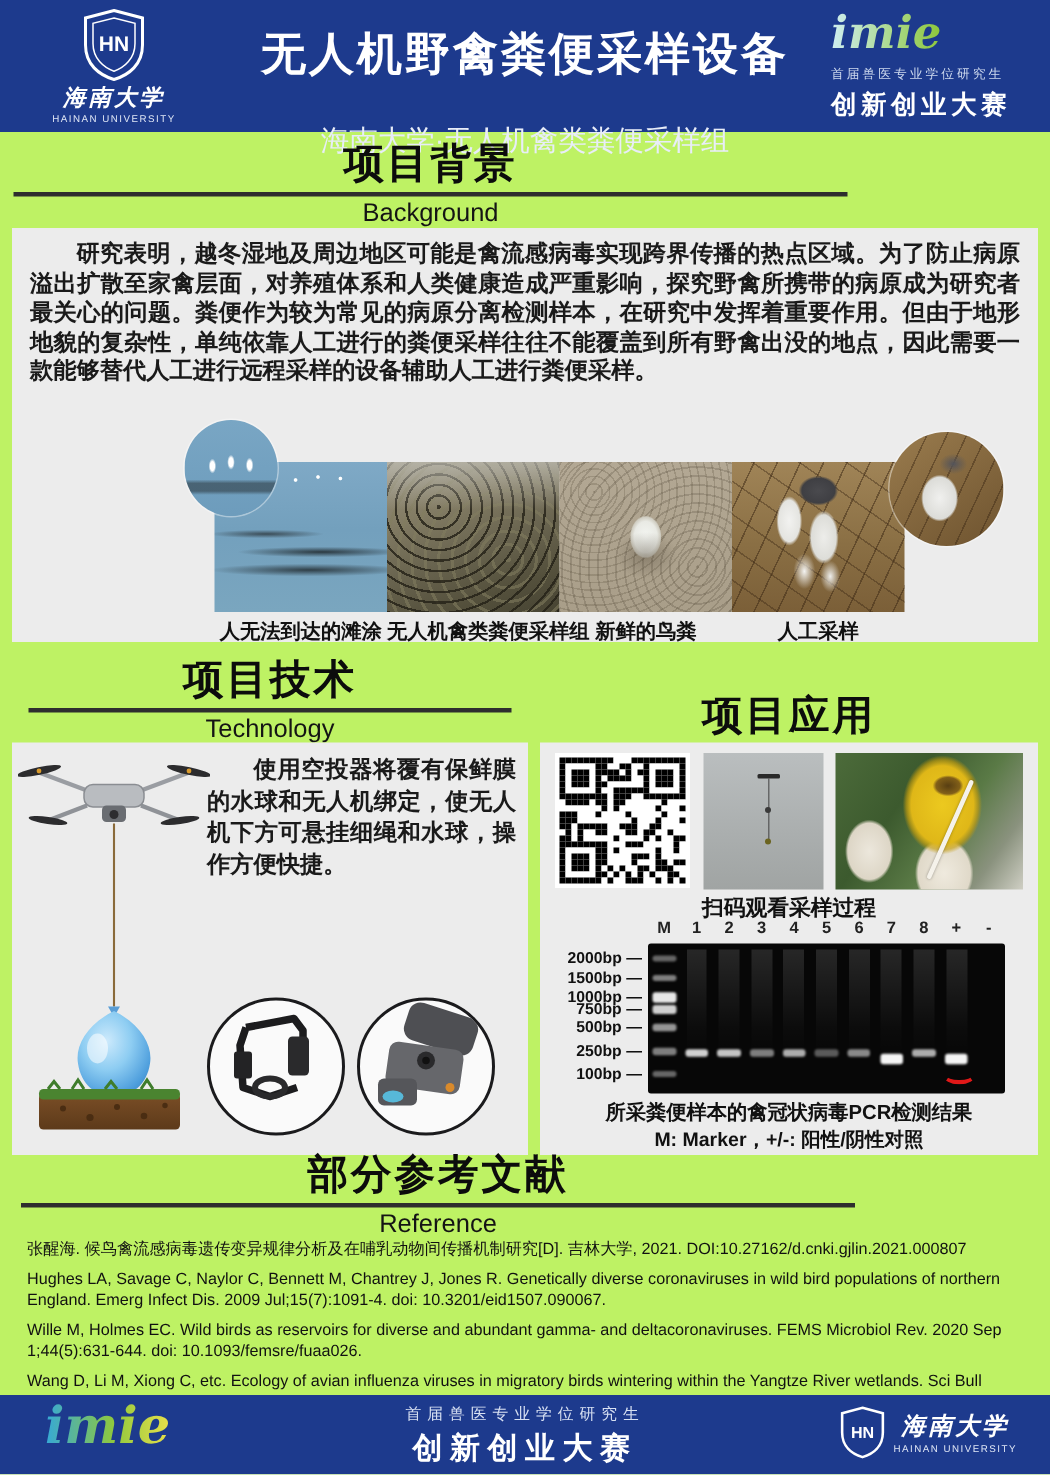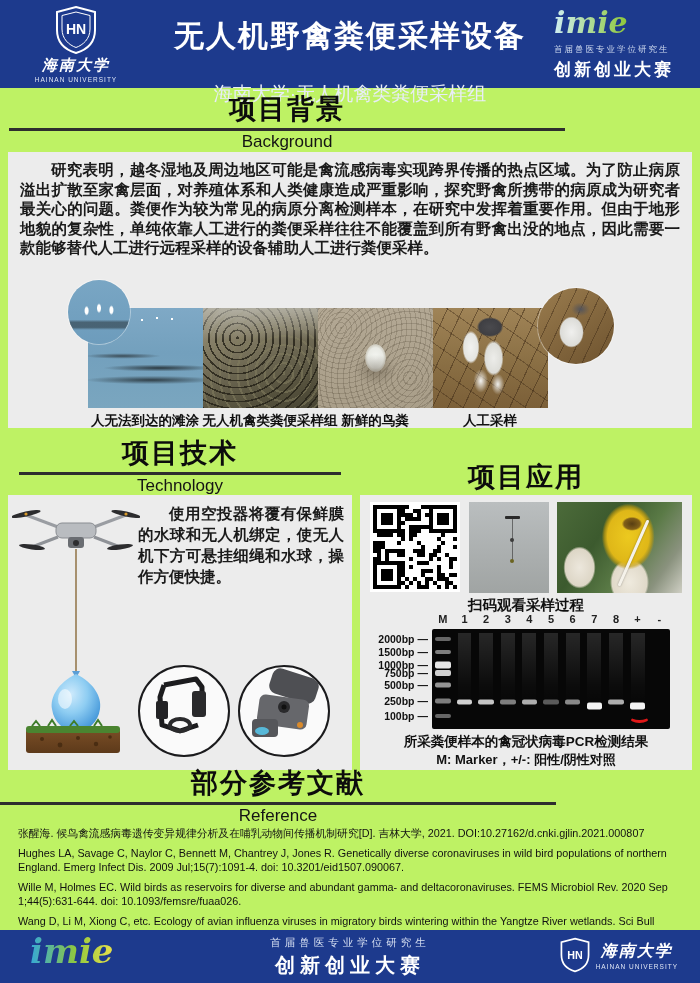--- a/index.html
+++ b/index.html
@@ -44,32 +44,32 @@
   .sec-title{font-weight:700;font-size:27px;color:#0c0c0c;letter-spacing:2px;line-height:1.15;}
   .sec-underline{height:3px;background:#2e2e2e;margin:3px auto 0;}
   .sec-en{font-size:17px;color:#141414;margin-top:1px;}
 
   #bg-head{left:0;top:94px;width:574px;}
   #bg-head .sec-underline{width:556px;}
   #tech-head{left:8px;top:438px;width:344px;}
   #tech-head .sec-underline{width:322px;}
   #app-head{left:360px;top:438px;width:332px;margin-top:24px;}
   #app-head .sec-underline{width:326px;}
-  #ref-head{left:0;top:768px;width:556px;}
+  #ref-head{left:14px;top:768px;width:556px;}
   #ref-head .sec-underline{width:556px;}
 
   .panel{position:absolute;background:#ececec;}
   #bg-box{left:8px;top:152px;width:684px;height:276px;}
   #tech-box{left:8px;top:495px;width:344px;height:275px;}
   #app-box{left:360px;top:495px;width:332px;height:275px;}
 
   
   #bg-para{position:absolute;left:12px;top:8px;width:660px;font-size:15.5px;line-height:19.5px;
            text-align:justify;text-indent:2em;font-weight:700;color:#1a1a1a;}
-  #photo-row{position:absolute;left:24px;top:156px;width:571px;display:flex;justify-content:center;}
+  #photo-row{position:absolute;left:24px;top:156px;width:571px;display:flex;justify-content:flex-end;}
   .photo-fig{position:relative;width:115px;}
   .photo{width:115px;height:100px;position:relative;}
   .photo-caption{text-align:center;font-size:13.5px;font-weight:700;margin-top:4px;white-space:nowrap;}
 
   .photo-tidal{background:
     radial-gradient(1.5px 1.5px at 22% 11%,#fff 60%,transparent 100%),
     radial-gradient(1.5px 1.5px at 34% 10%,#fff 60%,transparent 100%),
     radial-gradient(1.5px 1.5px at 47% 12%,#fff 60%,transparent 100%),
     radial-gradient(1.5px 1.5px at 60% 10%,#fff 60%,transparent 100%),
     radial-gradient(1.5px 1.5px at 73% 11%,#fff 60%,transparent 100%),

